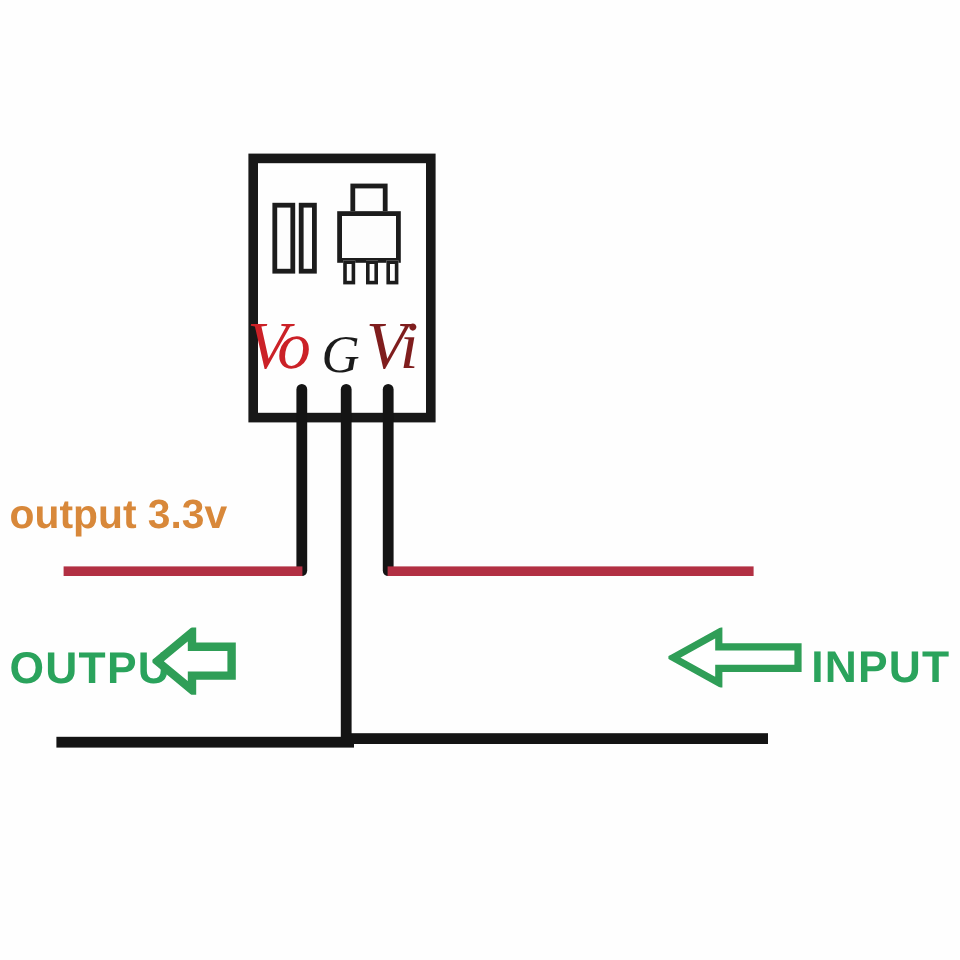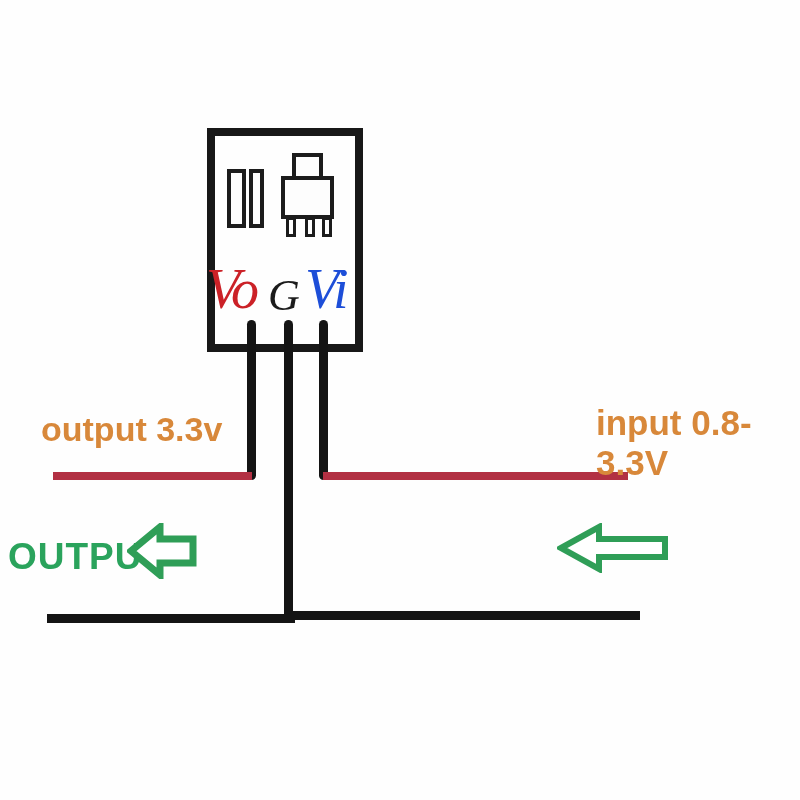--- a/index.html
+++ b/index.html
@@ -16,38 +16,38 @@
   .cap2{left:249px;top:169px;width:15px;height:59px;border:4px solid #1c1c1c;box-sizing:border-box;background:#fdfdfd;}
   .sot-tab{left:292px;top:153px;width:31px;height:27px;border:4px solid #1c1c1c;box-sizing:border-box;background:#fdfdfd;}
   .sot-body{left:281px;top:176px;width:53px;height:43px;border:4px solid #1c1c1c;box-sizing:border-box;background:#fdfdfd;}
   .sot-leg{top:217px;width:10px;height:20px;border:3px solid #1c1c1c;box-sizing:border-box;background:#fdfdfd;}
   .leg1{left:286px;} .leg2{left:305px;} .leg3{left:322px;}
 
   
   .pinlab{font-family:"Liberation Serif",serif;font-style:italic;line-height:1;}
   .lab-vo{left:206px;top:261px;font-size:56px;color:#cb2127;letter-spacing:-3px;}
   .lab-g {left:268px;top:274px;font-size:44px;color:#1b1b1b;}
-  .lab-vi{left:305px;top:261px;font-size:56px;color:#1d4ed8;letter-spacing:-2px;}
+  .lab-vi{left:305px;top:261px;font-size:56px;color:#7f1d1d;letter-spacing:-2px;}
 
   
   .pin{width:9px;background:#141414;border-radius:5px;}
   .pin-vo{left:247px;top:320px;height:160px;}
   .pin-g {left:284px;top:320px;height:300px;}
   .pin-vi{left:319px;top:320px;height:160px;}
 
   
   .wire-red{top:472px;height:8px;background:#b23043;}
   .wire-red-left{left:53px;width:199px;}
   .wire-red-right{left:323px;width:305px;}
   .wire-gnd{height:9px;background:#141414;}
   .wire-gnd-left{left:47px;top:614px;width:248px;}
   .wire-gnd-right{left:290px;top:611px;width:350px;}
 
   
-  .t-orange{color:#d8883a;font-weight:bold;margin-left:33px;}
+  .t-orange{color:#d8883a;font-weight:bold;}
   .t-green{color:#2aa35c;font-weight:bold;}
   .t-black{color:#1b1b1b;font-weight:bold;}
   .lab-out-v {left:8px;top:410px;font-size:34px;letter-spacing:0px;}
   .lab-in-v  {left:563px;top:403px;font-size:35px;}
   .lab-output{left:8px;top:536px;font-size:37px;letter-spacing:1px;}
   .lab-input {left:676px;top:535px;font-size:37px;letter-spacing:1px;}
   .lab-ognd  {left:20px;top:645px;font-size:35px;}
   .lab-ignd  {left:552px;top:645px;font-size:35px;}
 
   .arrow-svg{display:block;}
@@ -74,23 +74,23 @@
   <div class="abs pin pin-g"></div>
   <div class="abs pin pin-vi"></div>
 
   <div class="abs wire-red wire-red-left"></div>
   <div class="abs wire-red wire-red-right"></div>
 
   <div class="abs wire-gnd wire-gnd-left"></div>
   <div class="abs wire-gnd wire-gnd-right"></div>
 
   <div class="abs t-orange lab-out-v">output 3.3v</div>
-  <div class="abs t-orange lab-in-v">input 0.8-3.3V</div>
 
   <div class="abs t-green lab-output">OUTPUT</div>
+  <div class="abs t-green lab-input">INPUT</div>
 
   <div class="abs" style="left:127px;top:523px;">
     <svg class="arrow-svg" width="72" height="56" viewBox="0 0 72 56">
       <path d="M4 28 L33 4 L33 16 L66 16 L66 40 L33 40 L33 52 Z" fill="#ffffff" stroke="#2f9e57" stroke-width="7" stroke-linejoin="miter"></path>
     </svg>
   </div>
   <div class="abs" style="left:557px;top:523px;">
     <svg class="arrow-svg" width="114" height="50" viewBox="0 0 114 50">
       <path d="M4 25 L42 4 L42 16 L108 16 L108 34 L42 34 L42 46 Z" fill="#ffffff" stroke="#2f9e57" stroke-width="6" stroke-linejoin="miter"></path>
     </svg>

